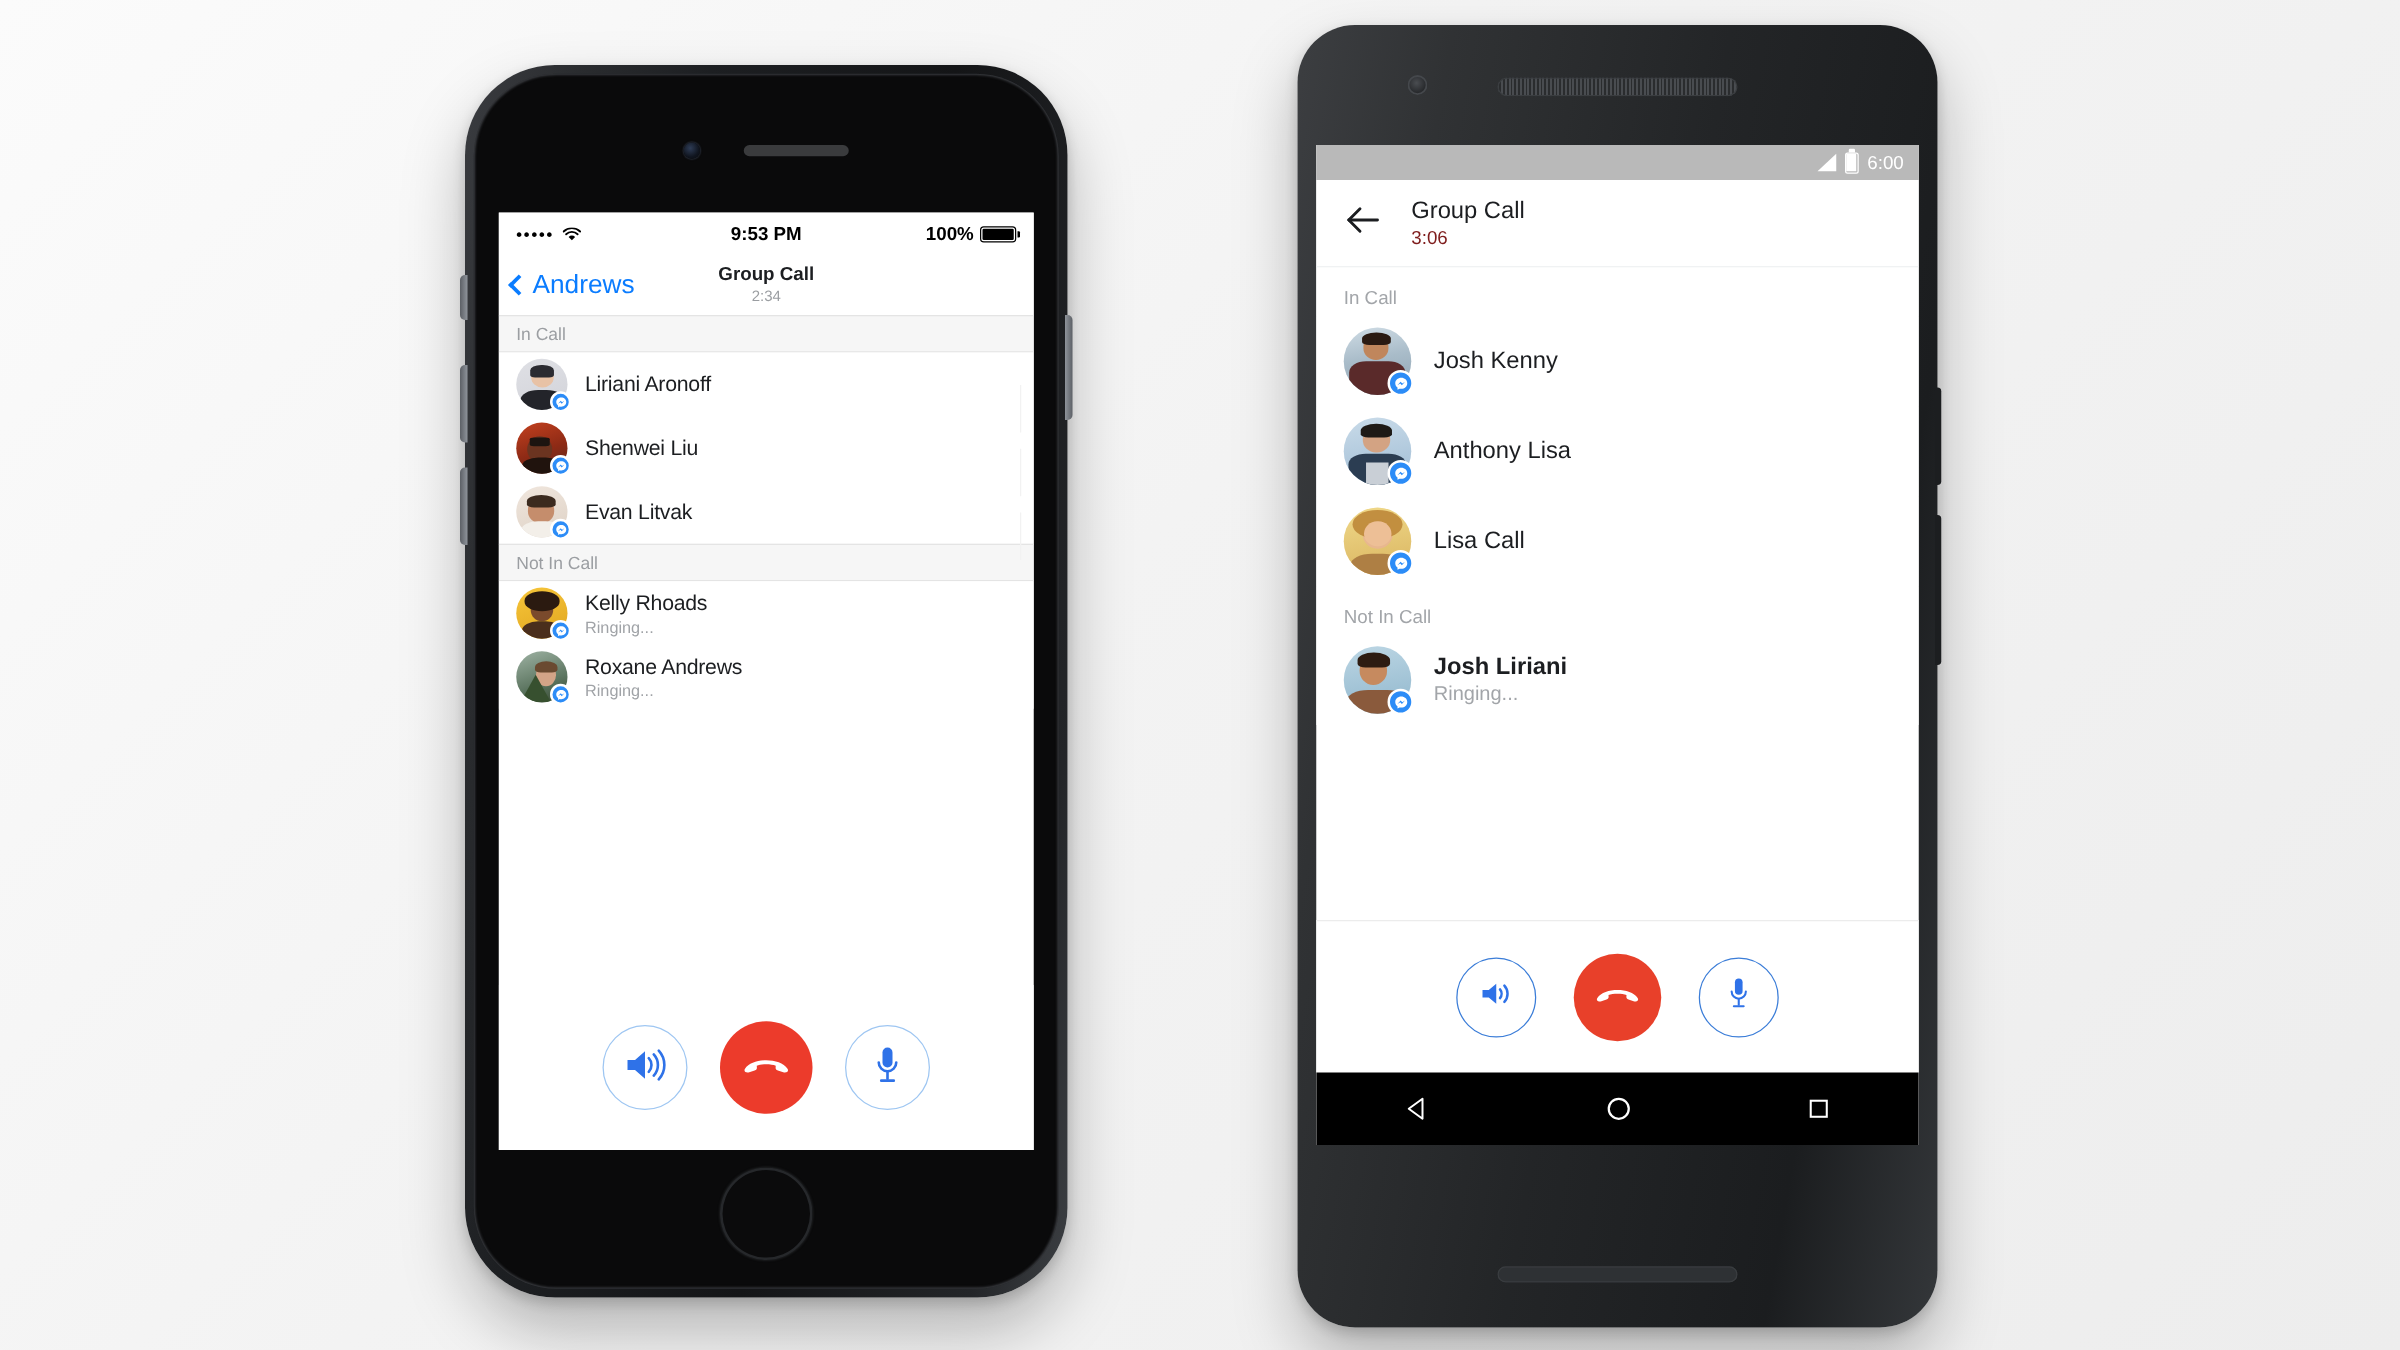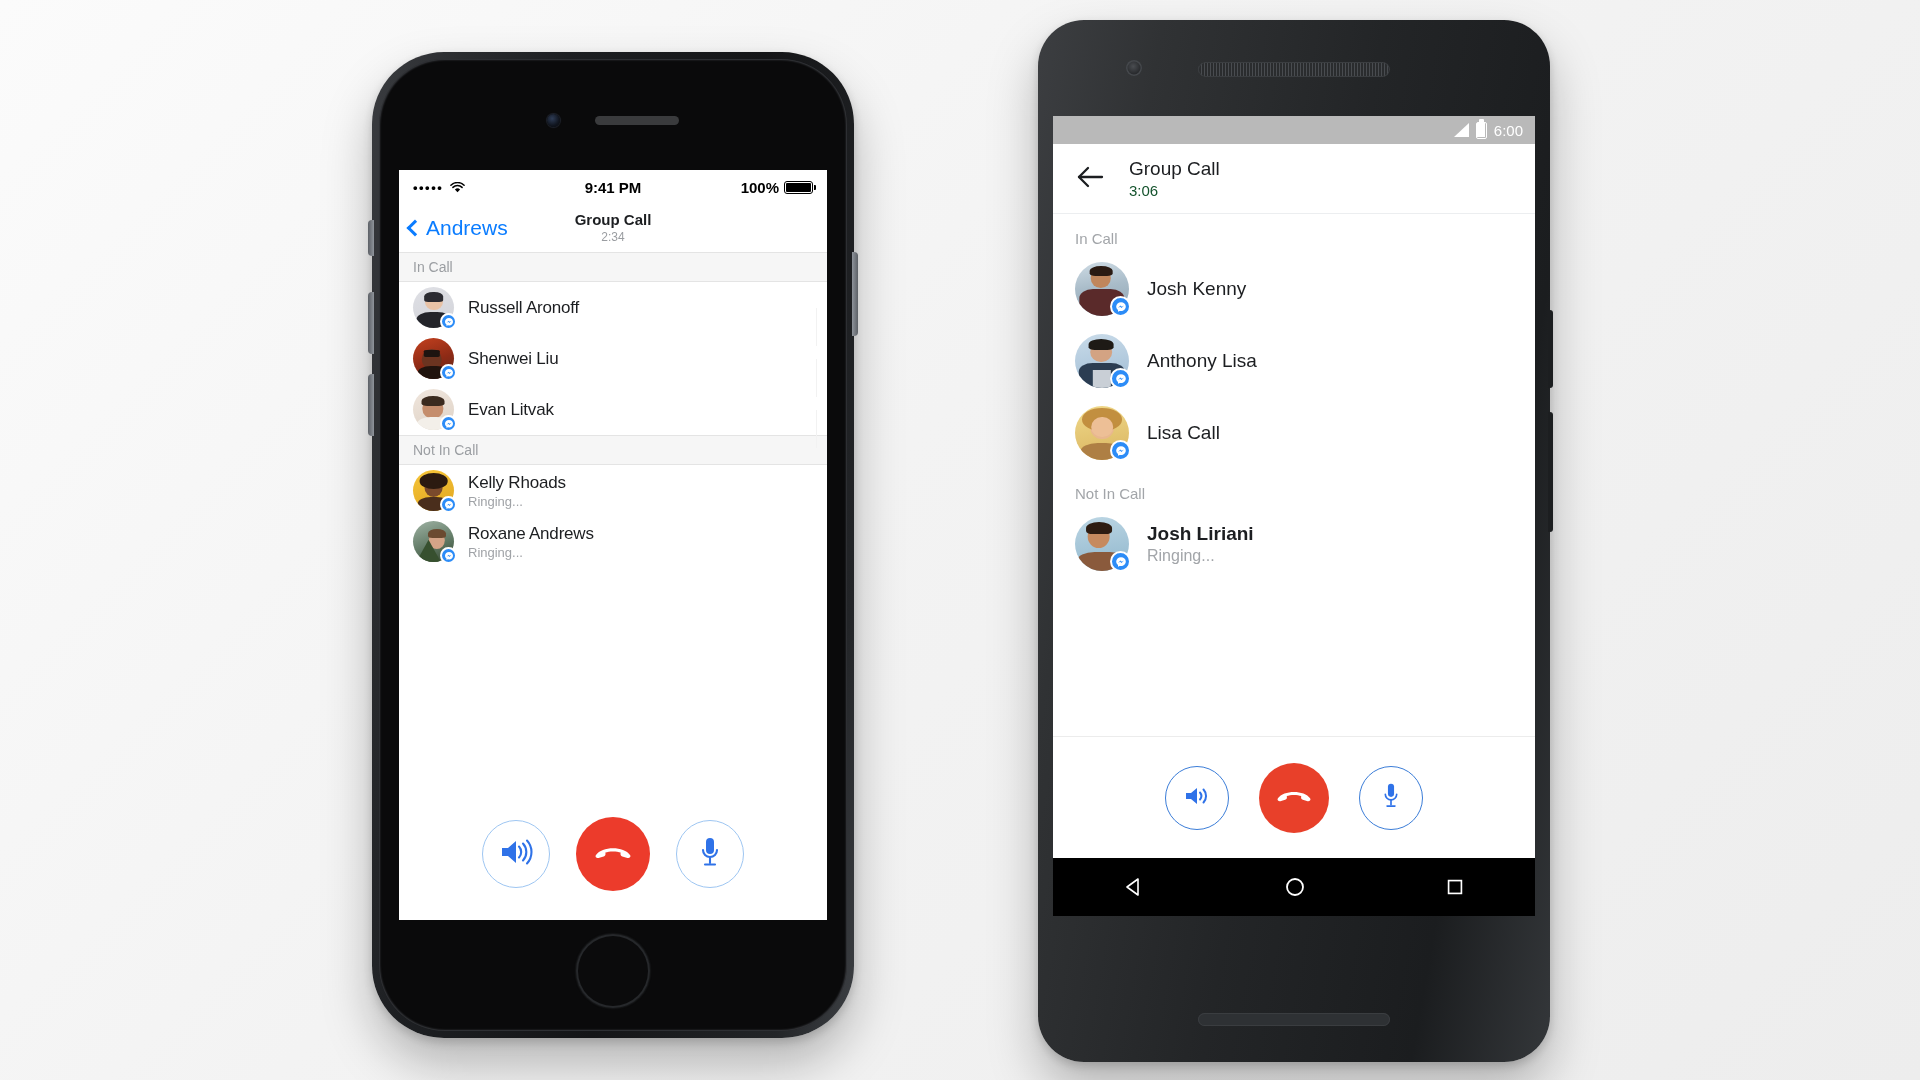--- a/index.html
+++ b/index.html
@@ -227,21 +227,21 @@
   .an-batt .f { position:absolute; left:0.5px; right:0.5px; bottom:0.5px; top:0.5px; background:#fff; }
 
   .an-appbar {
     height: 70px; background: #fff;
     display: flex; align-items: center; padding: 0 20px;
     border-bottom: 1px solid #eceef0;
   }
   .an-back { width: 34px; height: 34px; display:flex; align-items:center; justify-content:center; }
   .an-titles { margin-left: 22px; }
   .an-title { font-size: 19px; color: #1c1e21; font-weight: normal; line-height: 1.2; }
-  .an-sub { font-size: 15px; color: #14532d; margin-top: 2px; }
+  .an-sub { font-size: 15px; color: #7f1d1d; margin-top: 2px; }
 
   .sec-head-an {
     padding: 16px 22px 6px 22px;
     font-size: 15px; color: #a2a5a9; background: #fff;
   }
   .an-row {
     display: flex; align-items: center;
     padding: 9px 22px; height: 72px; background: #fff;
   }
   .an-avatar-wrap { position: relative; width: 54px; height: 54px; flex: 0 0 54px; }
@@ -293,21 +293,21 @@
 
     <div class="ios-status">
       <span class="dots">•••••</span>
       <span class="wifi">
         <svg width="15" height="11" viewBox="0 0 15 11">
           <path d="M7.5 10.2 L4.9 7.5 a3.7 3.7 0 0 1 5.2 0 Z" fill="#000"></path>
           <path d="M2.9 5.4 a6.6 6.6 0 0 1 9.2 0" stroke="#000" stroke-width="1.5" fill="none" stroke-linecap="round"></path>
           <path d="M0.9 3.2 a9.5 9.5 0 0 1 13.2 0" stroke="#000" stroke-width="1.5" fill="none" stroke-linecap="round"></path>
         </svg>
       </span>
-      <span class="time">9:41 PM</span>
+      <span class="time">9:53 PM</span>
       <span class="right">
         <span>100%</span>
         <span class="batt-shell">
             <span class="batt-fill" style="width:25px"></span>
           </span>
       </span>
     </div>
 
     <div class="ios-navbar">
       <div class="ios-back">
@@ -331,21 +331,21 @@
             <div style="position:absolute;left:50%;top:13%;transform:translateX(-50%);width:48%;height:24%;border-radius:45% 45% 20% 20%;background:#2b2b31"></div>
             <div style="position:absolute;left:50%;bottom:-8%;transform:translateX(-50%);width:86%;height:48%;border-radius:40% 40% 0 0;background:#23242a"></div>
           </div>
           <div class="badge-msgr">
             <svg viewBox="0 0 12 12">
                 <path d="M6 1.2C3.3 1.2 1.2 3.1 1.2 5.6c0 1.4.7 2.6 1.8 3.4v1.8l1.6-.9c.45.12.92.19 1.4.19 2.7 0 4.8-1.9 4.8-4.5S8.7 1.2 6 1.2zm.5 5.9L5.2 5.8 2.9 7.1l2.6-2.7 1.3 1.3L9 4.4 6.5 7.1z" fill="#fff"></path>
               </svg>
           </div>
         </div>
         <div class="row-text">
-          <span class="row-name">Russell Aronoff</span>
+          <span class="row-name">Liriani Aronoff</span>
         </div>
       </div>
 
       <div class="ios-row">
         <div class="divider"></div>
         <div class="avatar-wrap">
           <div class="avatar" style="background:linear-gradient(160deg,#c4411f 0%,#8d2a15 55%,#5b2a1e 100%)">
             <div style="position:absolute;left:46%;top:26%;transform:translateX(-50%);width:50%;height:52%;border-radius:50%;background:#6b3420"></div>
             <div style="position:absolute;left:46%;top:30%;transform:translateX(-50%);width:40%;height:16%;border-radius:20%;background:#1d1410"></div>
             <div style="position:absolute;left:50%;bottom:-10%;transform:translateX(-50%);width:80%;height:42%;border-radius:40% 40% 0 0;background:#20130d"></div>

